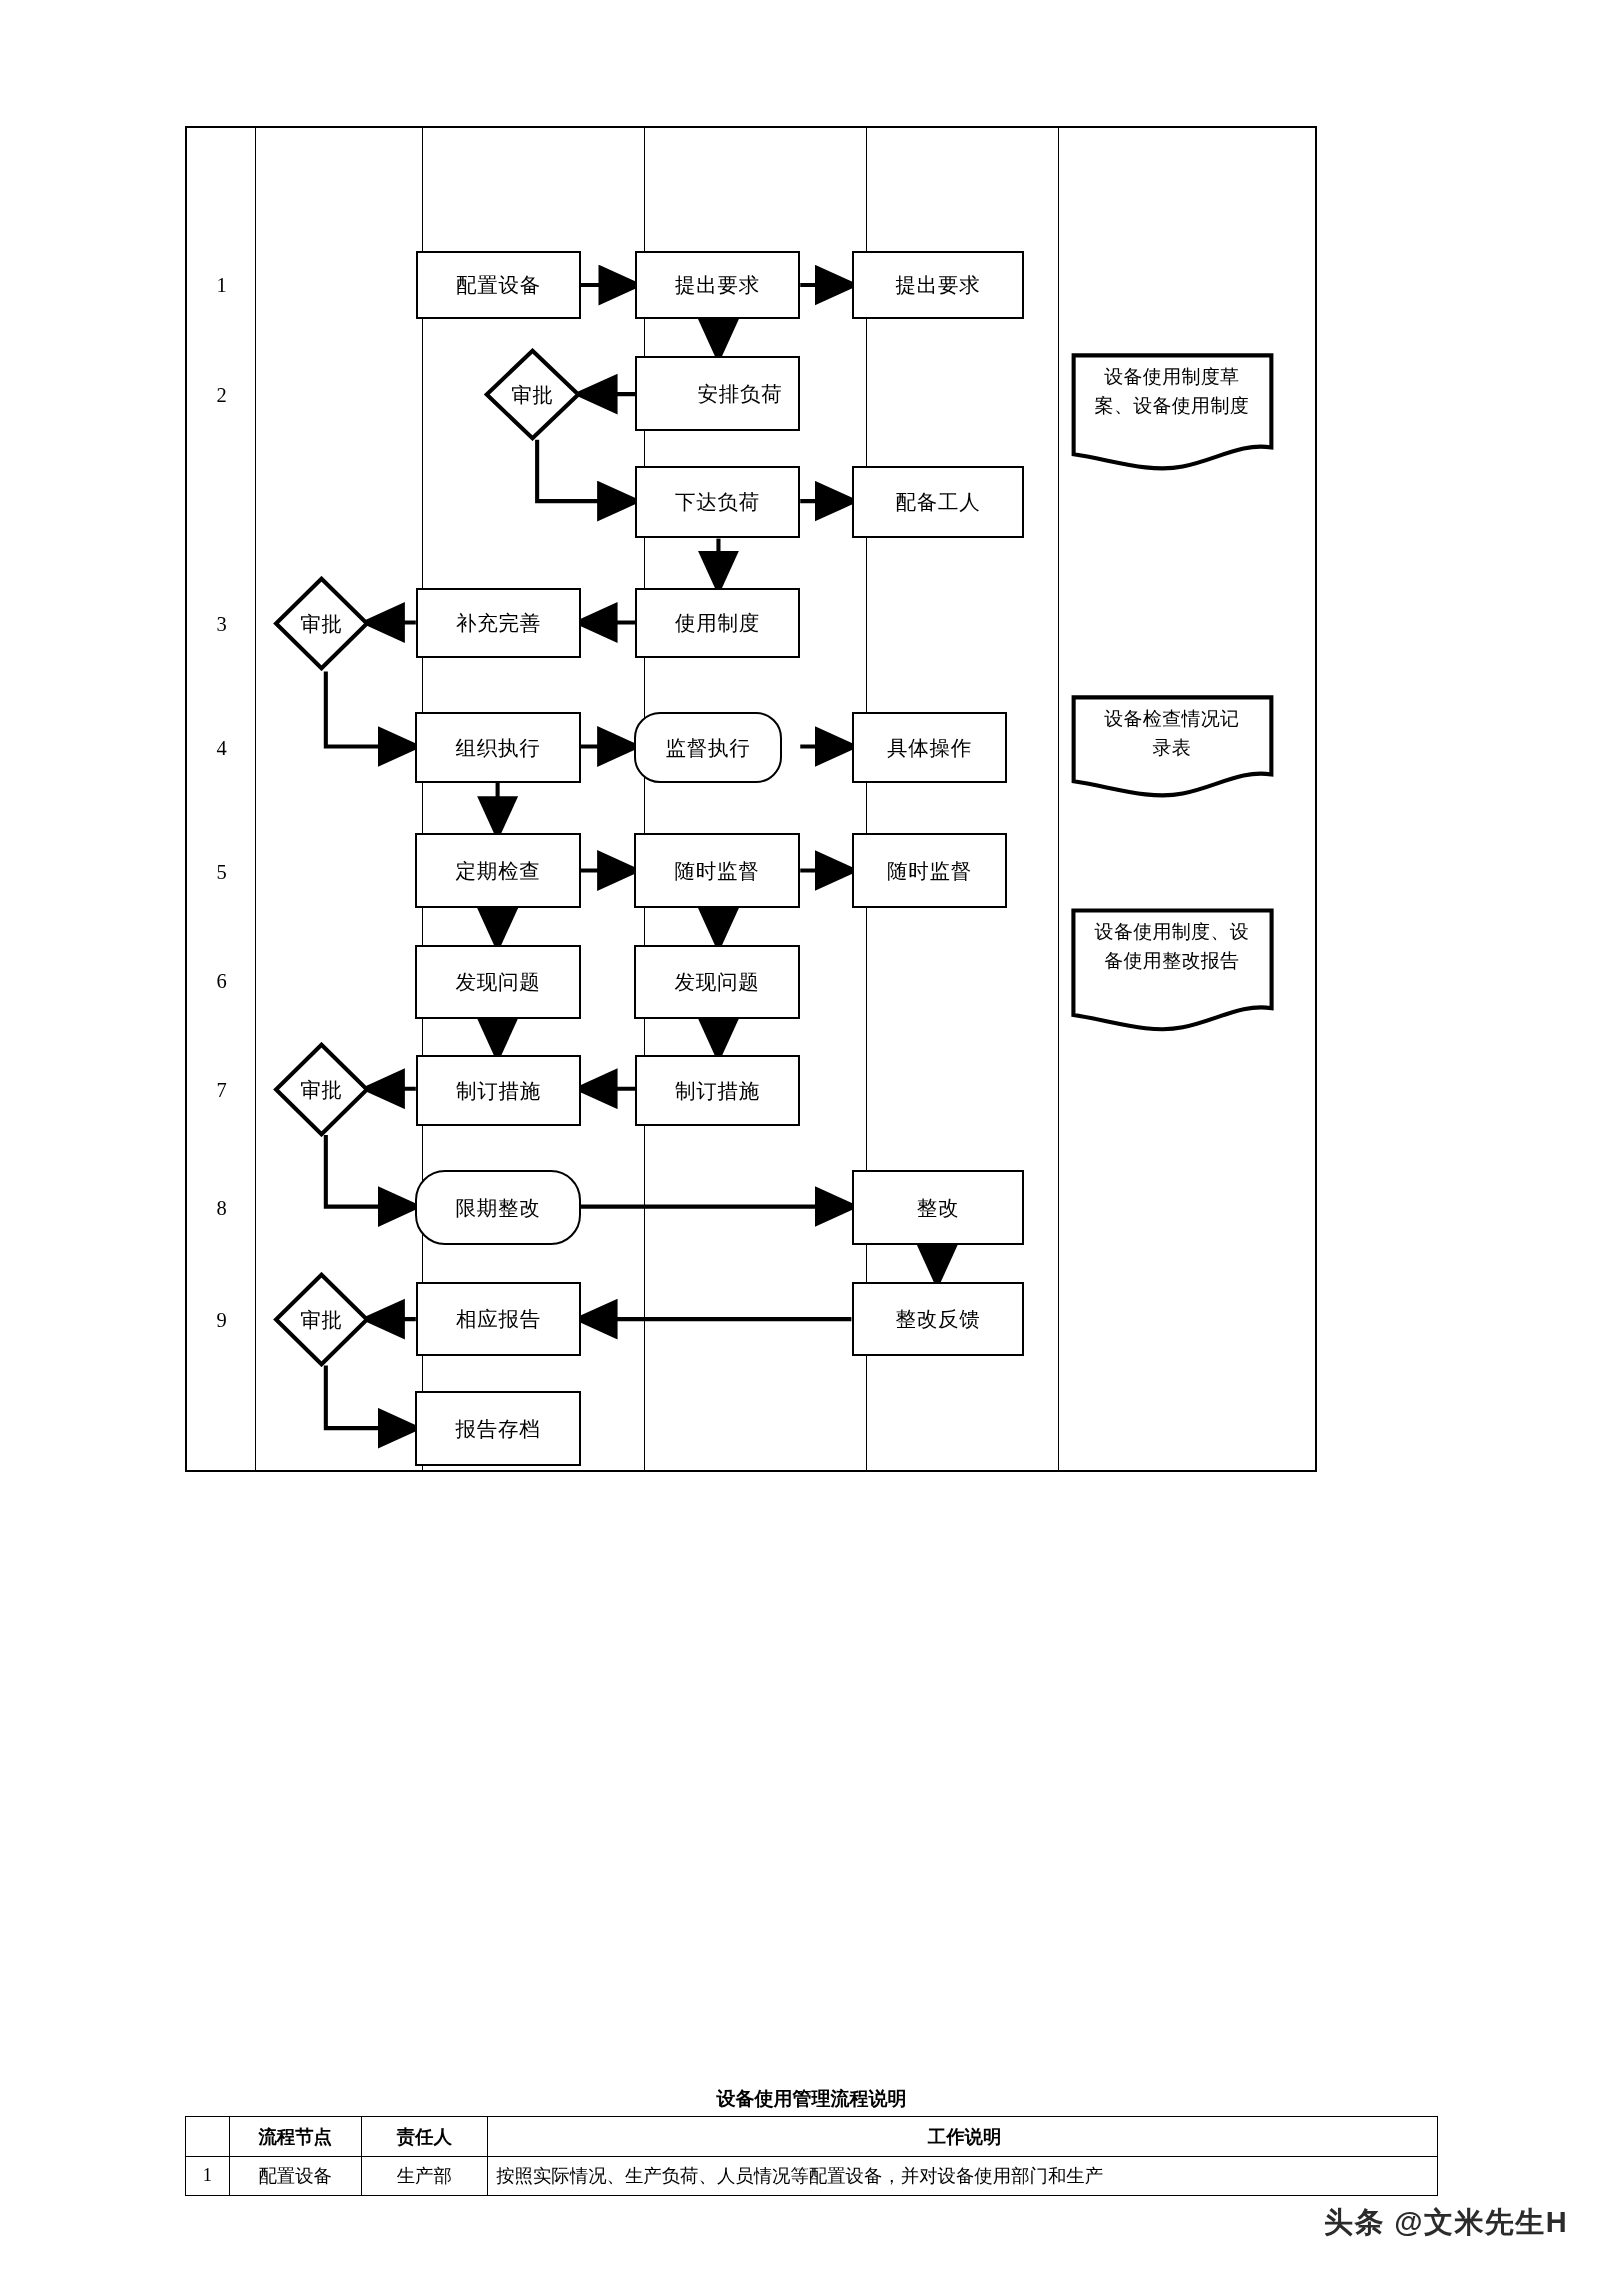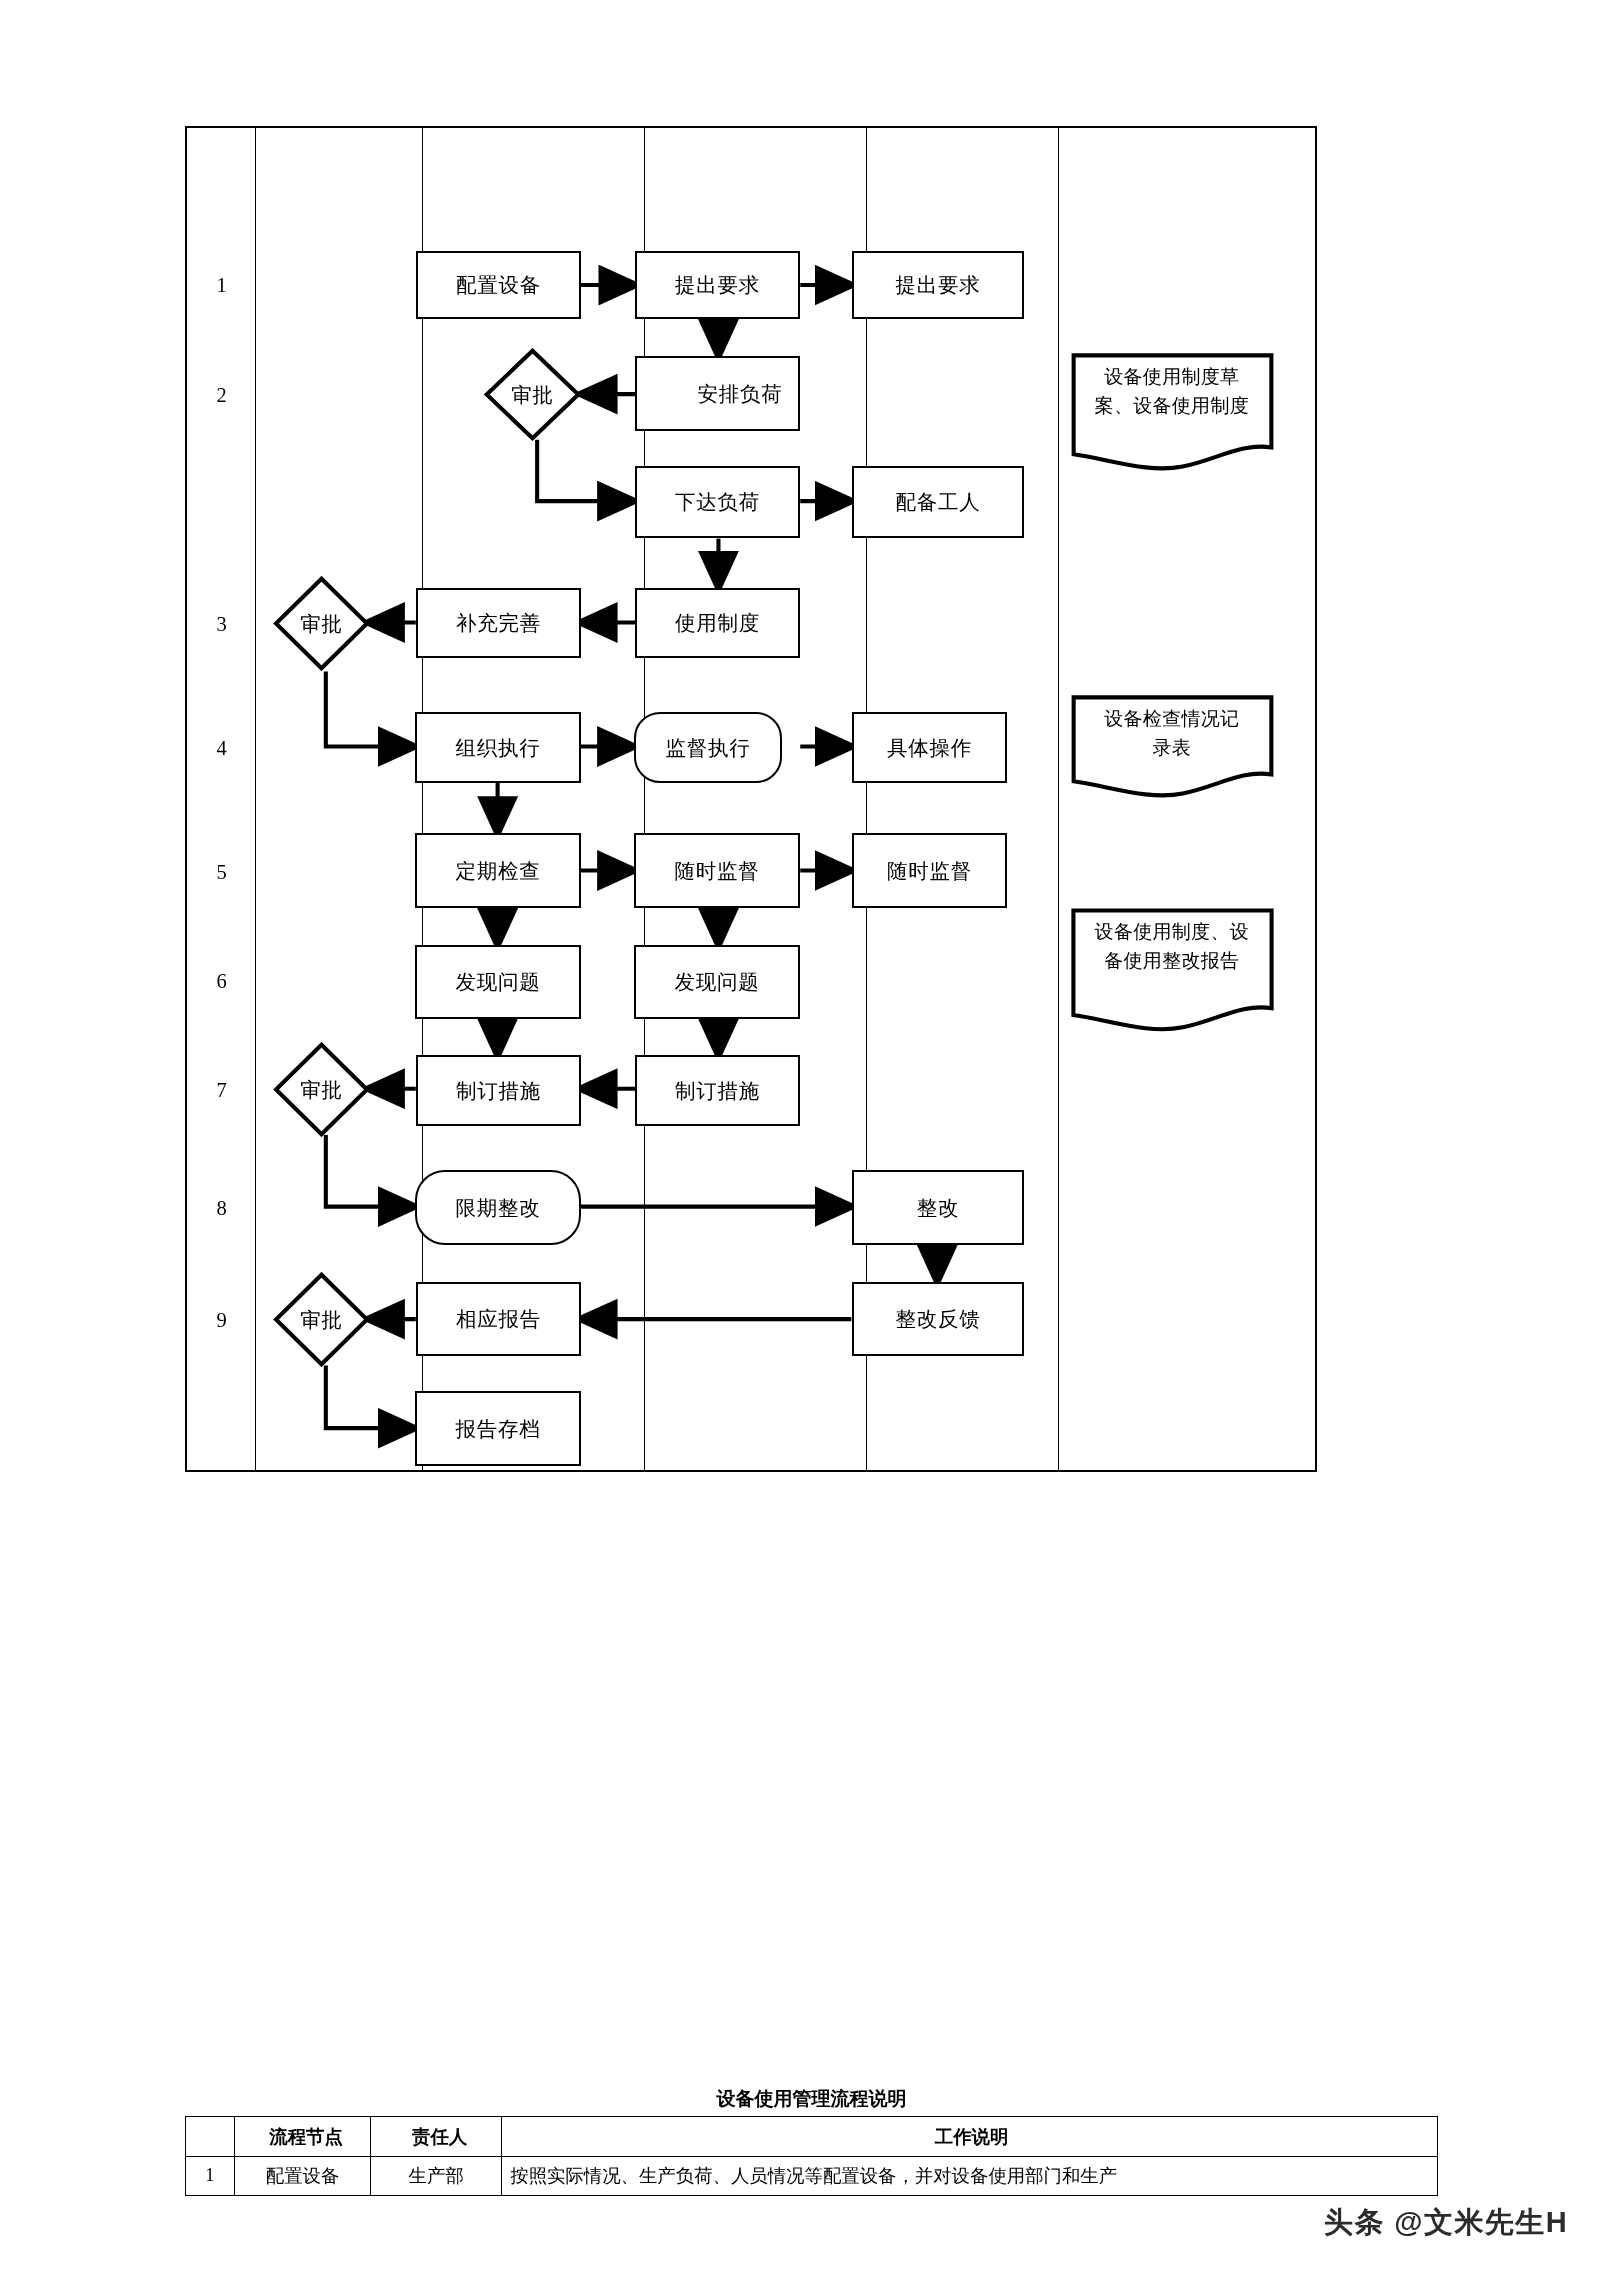--- a/index.html
+++ b/index.html
@@ -126,21 +126,21 @@
     font-size: 18.4px;
   }
   #desc-table th, #desc-table td {
     border: 1.4px solid #000;
     padding: 6.8px 4.1px;
     text-align: center;
     font-weight: normal;
     white-space: nowrap;
     overflow: hidden;
   }
-  #desc-table th { font-weight: bold; padding-left: 11px; }
+  #desc-table th { font-weight: bold; }
   #desc-table .c-idx  { width: 37px; }
   #desc-table .c-node { width: 127px; }
   #desc-table .c-resp { width: 123px; }
   #desc-table .c-desc { width: 967px; text-align: left; padding-left: 8.2px; }
 
   
   #watermark {
     position: absolute;
     right: 55px;
     top: 2203px;

